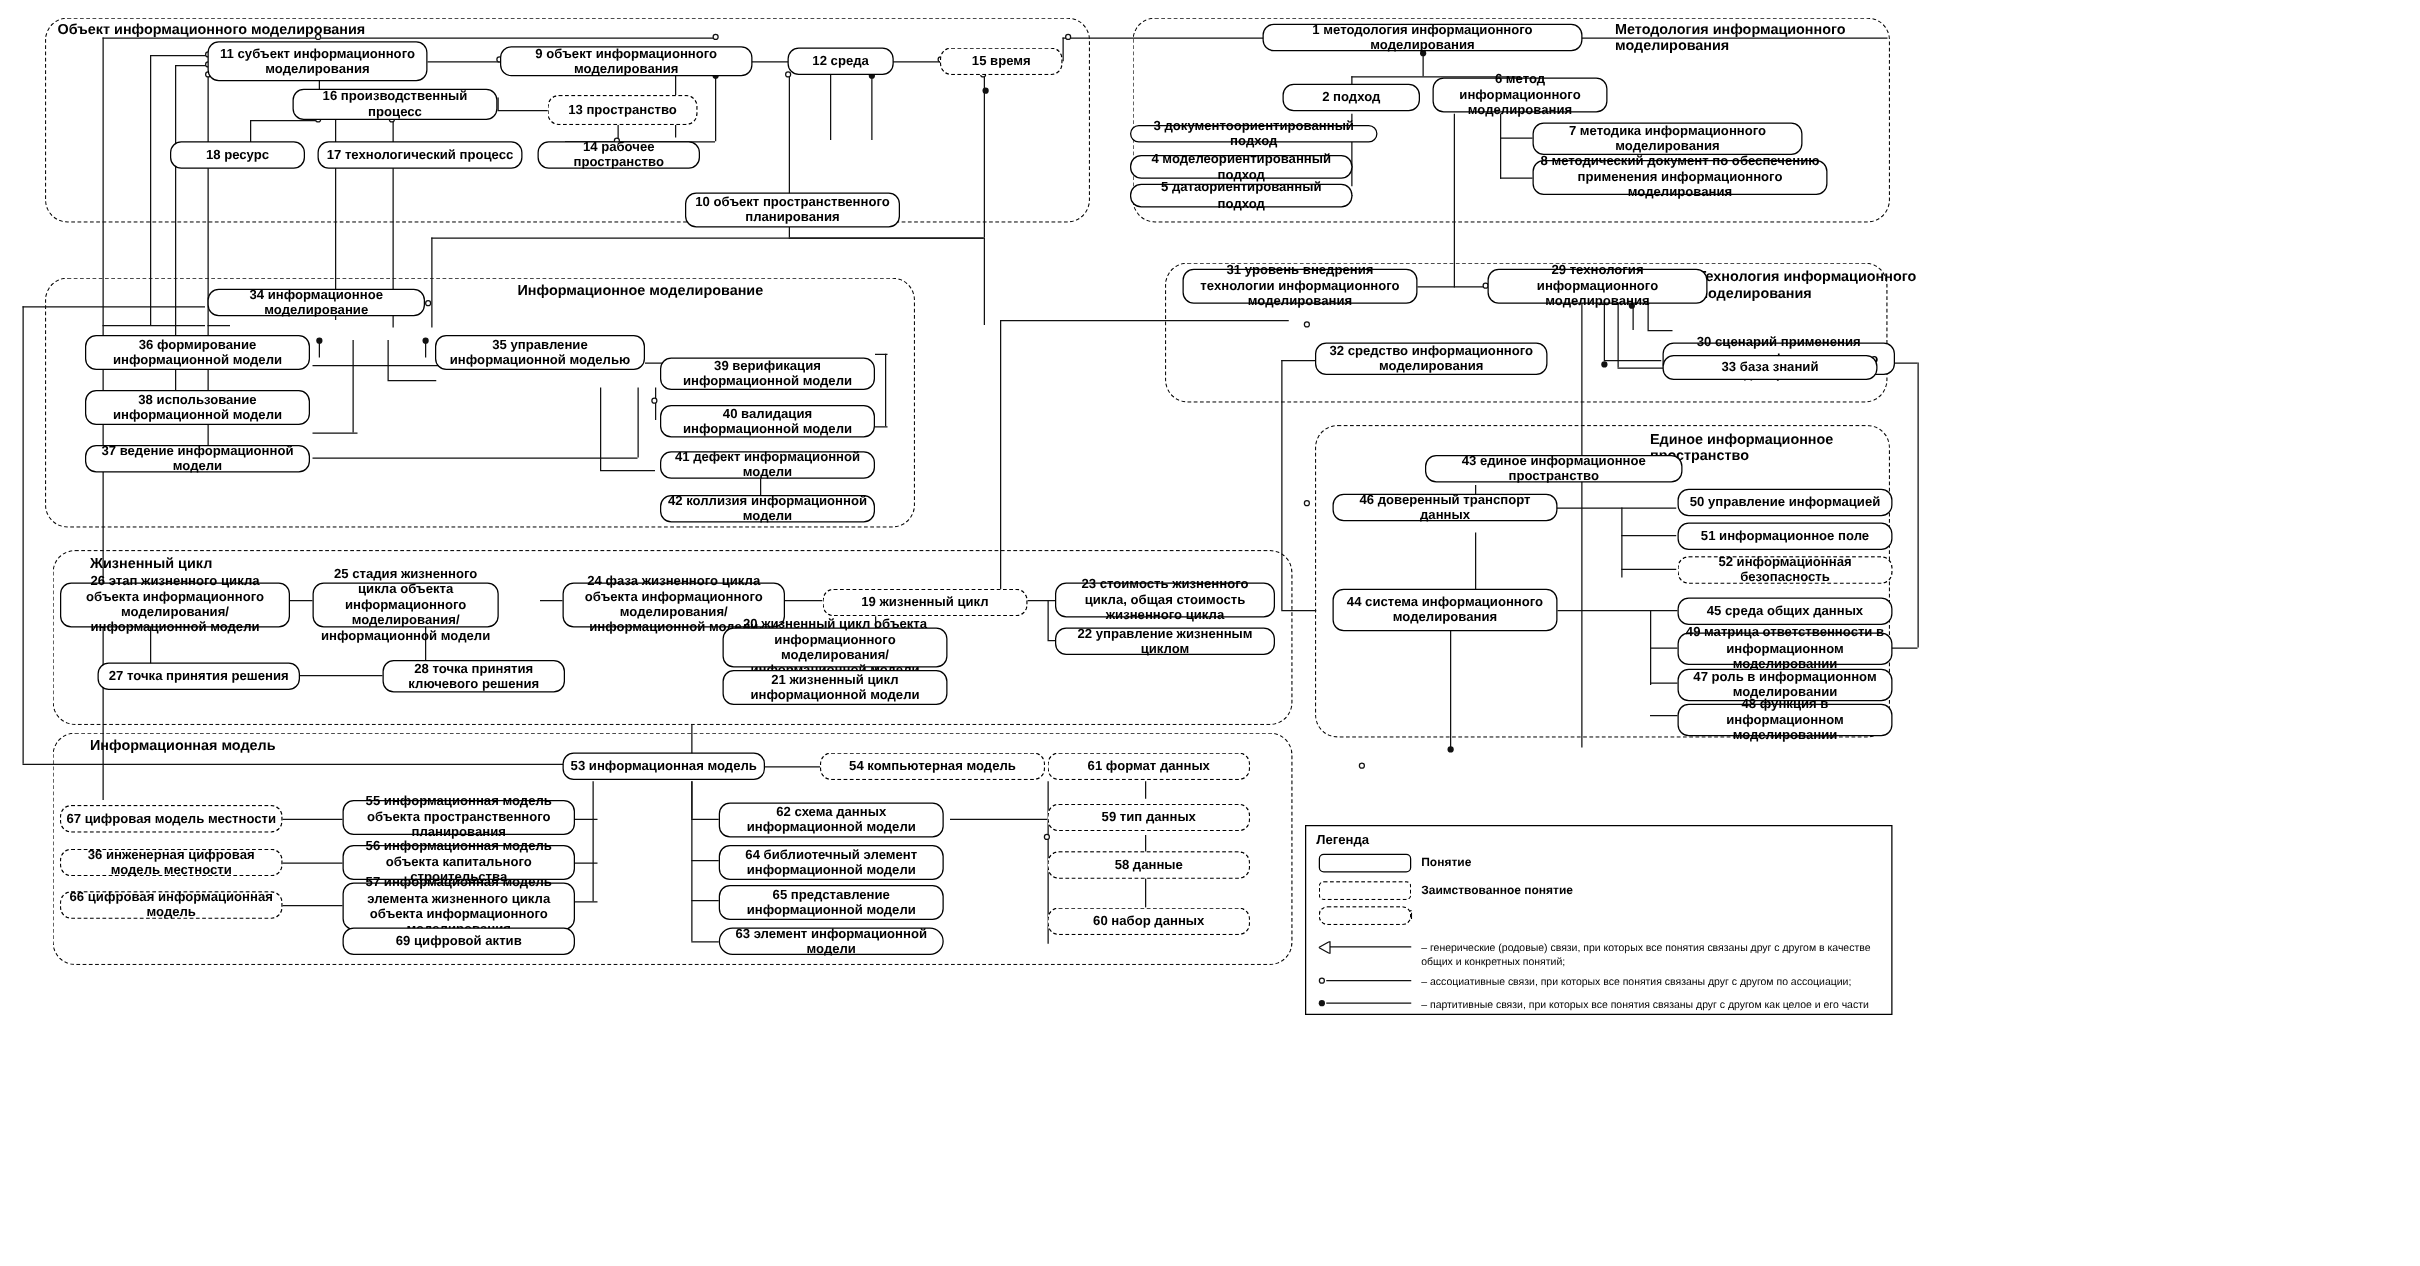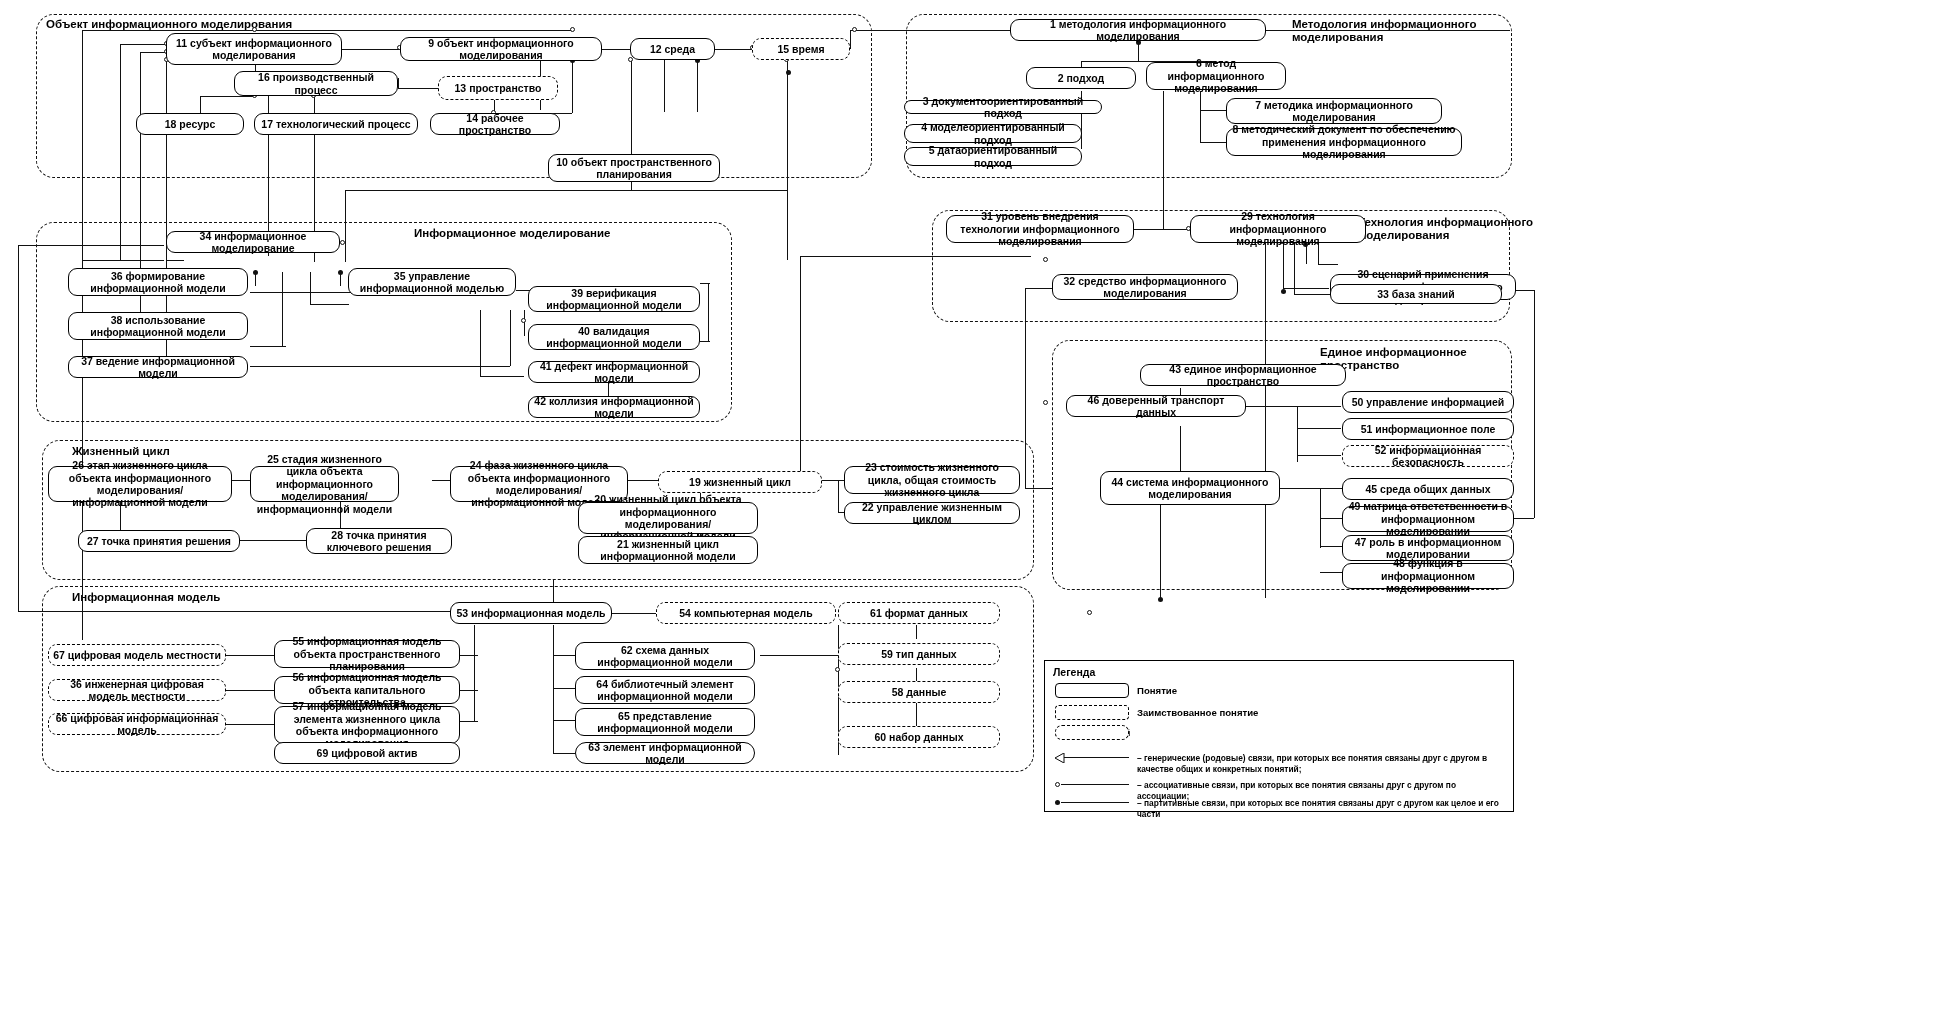--- a/index.html
+++ b/index.html
@@ -25,21 +25,21 @@
   .tri{position:absolute;width:0;height:0;}
 
   
   #legend{position:absolute;border:1.3px solid #000;background:#fff;box-sizing:border-box;}
   .lg-title{position:absolute;font-size:10.5px;font-weight:bold;}
   .lg-row{position:absolute;font-size:9.6px;display:flex;align-items:center;gap:8px;}
   .lg-swatch{width:74px;height:15px;border:1.3px solid #000;border-radius:4px;background:#fff;box-sizing:border-box;}
   .lg-swatch.dashed{border-style:dashed;}
   .lg-swatch.group{border-style:dashed;border-radius:7px;}
   .lg-text{font-size:9.6px;font-weight:bold;}
-  .lg-desc{font-size:8.4px;font-weight:bold;line-height:1.25;}
+  .lg-desc{font-size:8.4px;font-weight:normal;line-height:1.25;}
   .lg-line{position:relative;width:74px;height:1.2px;background:#111;}
 </style>
 </head>
 <body>
 
 <div id="stage">
 
   <div class="group" style="left:36px;top:14px;width:836px;height:164px;"></div>
   <div class="group-title" style="left:46px;top:18px;width:330px;">Объект информационного моделирования</div>
 
@@ -287,21 +287,21 @@
   <div class="node" style="left:1190px;top:215px;width:176px;height:28px;">29 технология информационного моделирования</div>
   <div class="node" style="left:1330px;top:274px;width:186px;height:26px;">30 сценарий применения технологии информационного моделирования</div>
   <div class="node" style="left:1052px;top:274px;width:186px;height:26px;">32 средство информационного моделирования</div>
   <div class="node" style="left:1330px;top:284px;width:172px;height:20px;">33 база знаний</div>
 
   <div class="node" style="left:1140px;top:364px;width:206px;height:22px;">43 единое информационное пространство</div>
   <div class="node" style="left:1066px;top:395px;width:180px;height:22px;">46 доверенный транспорт данных</div>
   <div class="node" style="left:1342px;top:391px;width:172px;height:22px;">50 управление  информацией</div>
   <div class="node" style="left:1342px;top:418px;width:172px;height:22px;text-align:right;">51 информационное поле</div>
   <div class="node borrowed" style="left:1342px;top:445px;width:172px;height:22px;">52 информационная безопасность</div>
-  <div class="node" style="left:1066px;top:471px;width:180px;height:34px;margin-left:34px;">44 система информационного моделирования</div>
+  <div class="node" style="left:1066px;top:471px;width:180px;height:34px;">44 система информационного моделирования</div>
   <div class="node" style="left:1342px;top:478px;width:172px;height:22px;">45 среда общих данных</div>
   <div class="node" style="left:1342px;top:506px;width:172px;height:26px;">49 матрица ответственности в информационном моделировании</div>
   <div class="node" style="left:1342px;top:535px;width:172px;height:26px;">47 роль в информационном моделировании</div>
   <div class="node" style="left:1342px;top:563px;width:172px;height:26px;">48 функция в информационном моделировании</div>
 
   <div class="node" style="left:48px;top:466px;width:184px;height:36px;">26 этап жизненного цикла объекта информационного моделирования/ информационной модели</div>
   <div class="node" style="left:250px;top:466px;width:149px;height:36px;">25 стадия жизненного цикла объекта информационного моделирования/ информационной модели</div>
   <div class="node" style="left:450px;top:466px;width:178px;height:36px;">24 фаза жизненного цикла объекта информационного моделирования/ информационной модели</div>
   <div class="node borrowed" style="left:658px;top:471px;width:164px;height:22px;">19 жизненный цикл</div>
   <div class="node" style="left:844px;top:466px;width:176px;height:28px;">23 стоимость жизненного цикла, общая стоимость жизненного цикла</div>

